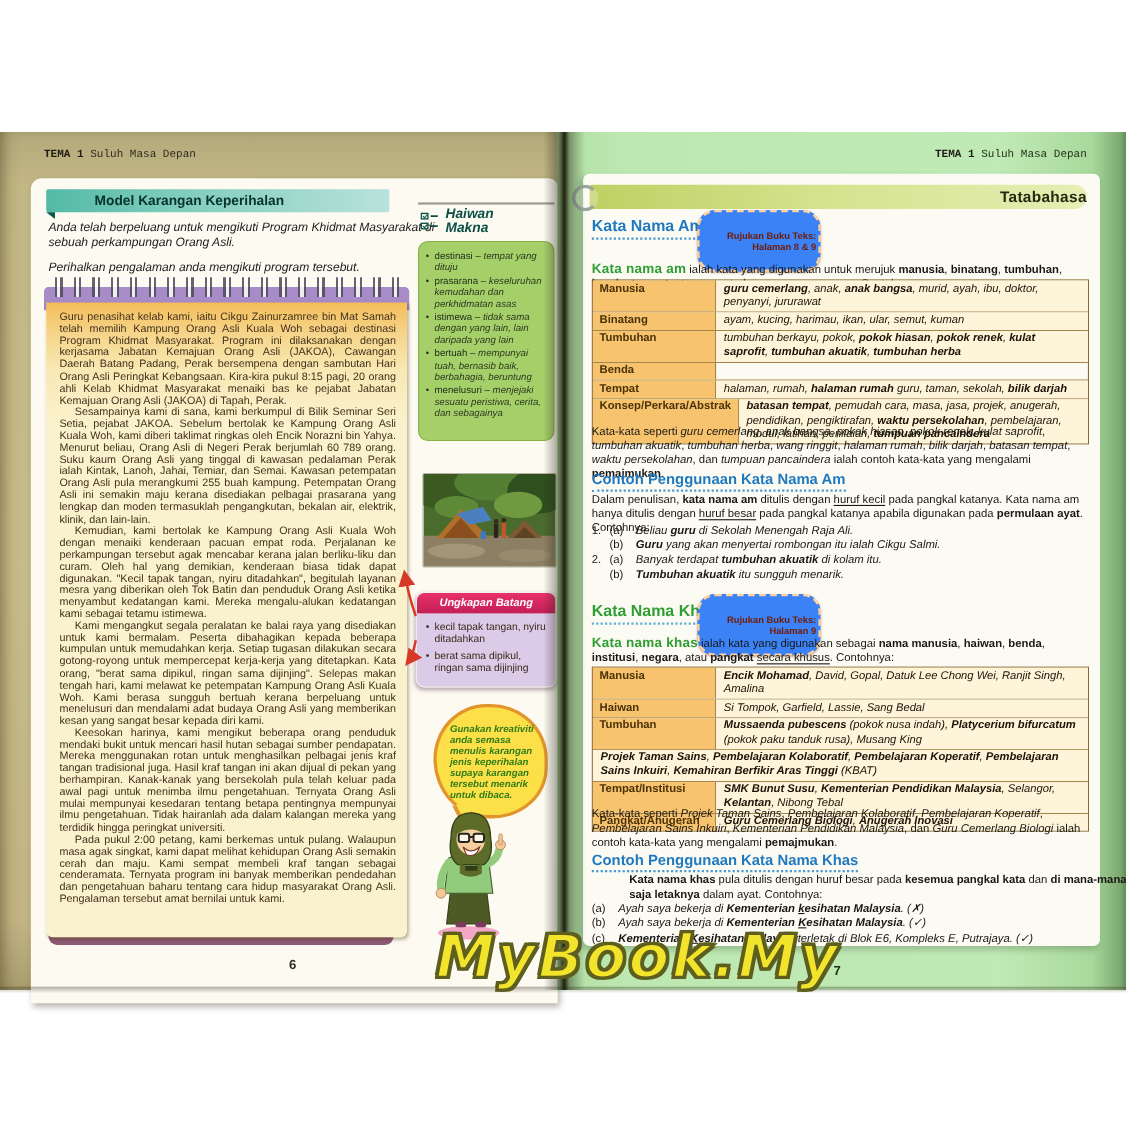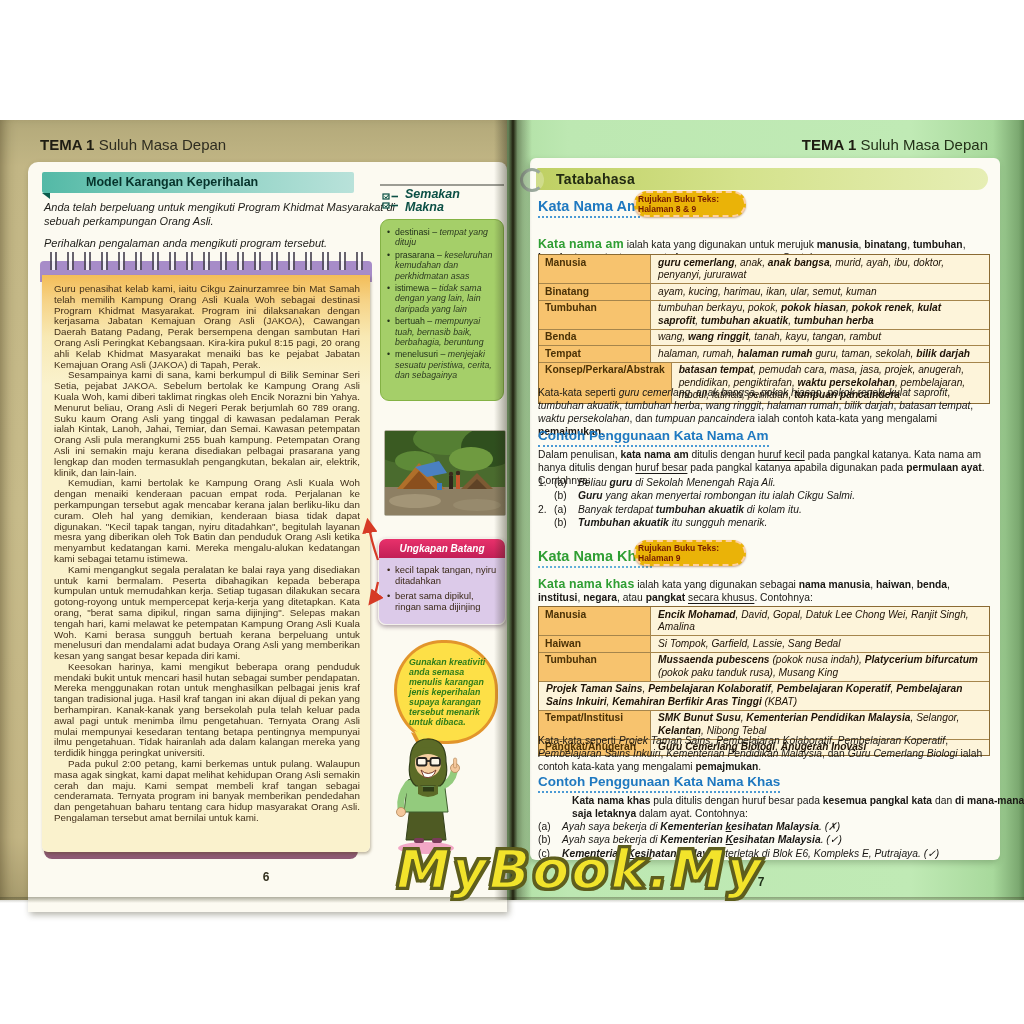--- a/index.html
+++ b/index.html
@@ -8,21 +8,21 @@
   .stage{position:absolute;left:0;top:120px;width:1024px;height:780px;}
 
   
   .page{position:absolute;top:0;height:780px;}
   .page-left{left:0;width:507px;background:linear-gradient(180deg,#b3a97a 0,#c2b685 6%,#c7bb8a 50%,#c2b483 92%,#a89c6e 100%);box-shadow:inset 10px 0 14px -8px rgba(60,50,20,.55);}
   .page-right{left:507px;width:517px;background:linear-gradient(90deg,#8fc184 0,#b4e2a8 3%,#bde8b2 12%,#c0eab5 78%,#a8d99c 94%,#7ba870 99%,#5e8a55 100%);}
   .spine{position:absolute;left:494px;top:0;width:38px;height:780px;z-index:4;
          background:linear-gradient(90deg,rgba(40,40,22,0) 0,rgba(40,40,22,.45) 38%,#20210f 50%,rgba(40,40,22,.40) 62%,rgba(40,40,22,0) 100%);}
   .stage::after{content:"";position:absolute;left:0;right:0;bottom:-3px;height:6px;background:linear-gradient(180deg,rgba(60,60,35,.4),rgba(60,60,35,0));}
 
-  .page-header{position:absolute;font-size:15px;color:#2e2c20;white-space:nowrap;}
+  .page-header{position:absolute;font-size:10px;color:#2e2c20;white-space:nowrap;font-family:Liberation Mono, monospace;}
   .page-header b{font-weight:bold;color:#1e1c12;}
   .ph-left{left:40px;top:16px;}
   .ph-right{right:36px;top:16px;color:#233018;}
 
   .pnum{position:absolute;font-size:12px;font-weight:bold;color:#33301f;width:24px;text-align:center;}
   .pnum-left{left:254px;top:750px;}
   .pnum-right{left:242px;top:755px;color:#1f3018;}
 
   
   .sheet{position:absolute;}
@@ -77,35 +77,35 @@
   .bubble::before{content:"";position:absolute;left:10px;bottom:-16px;width:0;height:0;
           border:11px solid transparent;border-top-color:#e2952c;transform:rotate(18deg);}
   .bubble::after{content:"";position:absolute;left:14px;bottom:-10px;width:0;height:0;
           border:9px solid transparent;border-top-color:#f8e24b;transform:rotate(18deg);}
 
   .mascot{position:absolute;left:352px;top:572px;width:104px;height:122px;}
 
   
   .tatabar{position:absolute;left:6px;top:10px;width:452px;height:22px;line-height:22px;box-sizing:border-box;
            background:linear-gradient(90deg,#bfd063 0,#d4e28c 45%,#e6eeb4 100%);
-           border-radius:3px 12px 12px 3px;font-weight:bold;font-size:14px;color:#222a12;padding-left:20px;letter-spacing:.3px;}
+           border-radius:3px 12px 12px 3px;font-weight:bold;font-size:14px;color:#222a12;padding-left:20px;letter-spacing:.3px;text-align:right;}
   .clip{position:absolute;left:-16px;top:0;width:18px;height:18px;border:3px solid #9aa89c;border-radius:50%;border-right-color:transparent;background:rgba(255,255,255,.25);}
 
   .h-blue,.h-green{position:absolute;left:8px;font-weight:bold;font-size:13.5px;}
   .h-blue{color:#1f79c0;}
   .h-green{color:#2f9e33;}
   .dotted{display:inline-block;border-bottom:2px dotted #4a9ad4;padding-bottom:2px;}
   .dotted-g{display:inline-block;border-bottom:2px dotted #62b0d8;padding-bottom:2px;}
   .h-knam{top:40px;font-size:14.5px;}
   .h2-am{top:270px;}
   .h-khas{top:390px;font-size:14.5px;}
   .h2-khas{top:616px;}
 
-  .badge{position:absolute;width:112px;box-sizing:border-box;background:#eab308;border:2px dashed #ffd1a0;border-radius:16px;
-         text-align:left;padding:1px 2px;color:#731a02;font-size:8.5px;line-height:10px;font-weight:bold;box-shadow:0 1px 2px rgba(120,50,0,.4);}
+  .badge{position:absolute;width:112px;box-sizing:border-box;background:#3b82f6;border:2px dashed #ffd1a0;border-radius:16px;
+         text-align:right;padding:16px 2px;color:#731a02;font-size:8.5px;line-height:10px;font-weight:bold;box-shadow:0 1px 2px rgba(120,50,0,.4);}
   .badge-1{left:104px;top:33px;}
   .badge-2{left:104px;top:382px;}
 
   .body{position:absolute;left:8px;width:453px;margin:0;font-size:10.3px;line-height:13px;color:#191714;}
   .body u{text-underline-offset:1.5px;}
   .lead-g{font-weight:bold;color:#2f9e33;font-size:12.3px;letter-spacing:.2px;}
   .p-am-intro{top:80px;}
   .n-1{top:228px;}
   .p-am-usage{top:290px;}
   .p-khas-intro{top:420px;}
@@ -179,21 +179,21 @@
       <div class="semakan">
         <div class="sm-head">
           <svg class="sm-icon" width="18" height="18" viewBox="0 0 18 18">
             <rect x="1" y="2" width="6" height="5" fill="#eaf4e6" stroke="#0b4f45" stroke-width="1.2"></rect>
             <path d="M2.5 4.5 L4 6 L6.5 3" stroke="#0b4f45" stroke-width="1" fill="none"></path>
             <line x1="9.5" y1="4.5" x2="16" y2="4.5" stroke="#0b4f45" stroke-width="1.6"></line>
             <rect x="1" y="11" width="6" height="5" fill="#eaf4e6" stroke="#0b4f45" stroke-width="1.2"></rect>
             <path d="M2.5 13.5 L4 15 L6.5 12" stroke="#0b4f45" stroke-width="1" fill="none"></path>
             <line x1="9.5" y1="13.5" x2="16" y2="13.5" stroke="#0b4f45" stroke-width="1.6"></line>
           </svg>
-          <div class="sm-title">Semakan Makna</div>
+          <div class="sm-title">Haiwan Makna</div>
         </div>
         <ul class="sm-body">
 
             <li>destinasi – <i>tempat yang dituju</i></li>
 
             <li>prasarana – <i>keseluruhan kemudahan dan perkhidmatan asas</i></li>
 
             <li>istimewa – <i>tidak sama dengan yang lain, lain daripada yang lain</i></li>
 
             <li>bertuah – <i>mempunyai tuah, bernasib baik, berbahagia, beruntung</i></li>
@@ -314,21 +314,20 @@
             <div class="tval">ayam, kucing, harimau, ikan, ular, semut, kuman</div>
           </div>
 
           <div class="trow">
             <div class="tlbl">Tumbuhan</div>
             <div class="tval">tumbuhan berkayu, pokok, <b>pokok hiasan</b>, <b>pokok renek</b>, <b>kulat saprofit</b>, <b>tumbuhan akuatik</b>, <b>tumbuhan herba</b></div>
           </div>
 
           <div class="trow">
             <div class="tlbl">Benda</div>
-            <div class="tval">wang, <b>wang ringgit</b>, tanah, kayu, tangan, rambut</div>
           </div>
 
           <div class="trow">
             <div class="tlbl">Tempat</div>
             <div class="tval">halaman, rumah, <b>halaman rumah</b> guru, taman, sekolah, <b>bilik darjah</b></div>
           </div>
 
           <div class="trow">
             <div class="tlbl">Konsep/Perkara/Abstrak</div>
             <div class="tval"><b>batasan tempat</b>, pemudah cara, masa, jasa, projek, anugerah, pendidikan, pengiktirafan, <b>waktu persekolahan</b>, pembelajaran, modul, latihan, penilaian, <b>tumpuan pancaindera</b></div>

